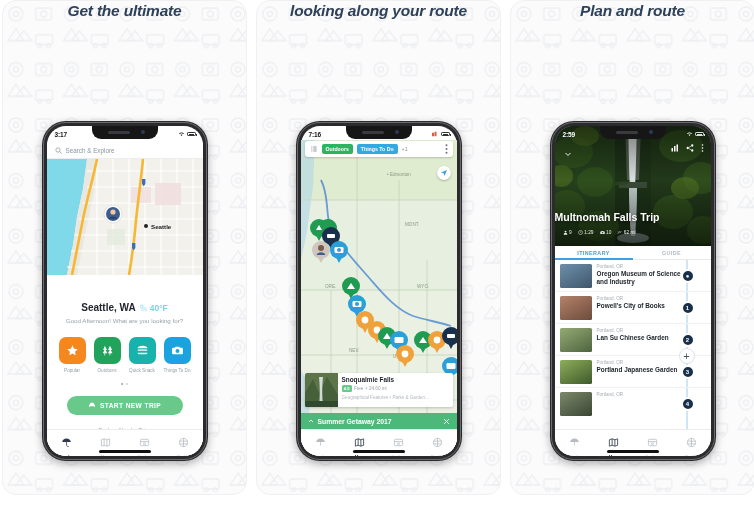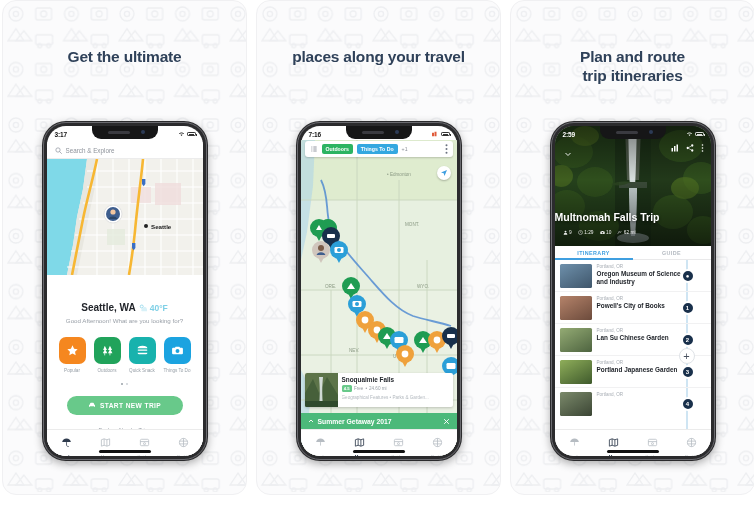--- a/index.html
+++ b/index.html
@@ -31,22 +31,22 @@
     opacity: .55;
     pointer-events: none;
   }
   .headline {
     position: relative;
     text-align: center;
     color: #2f4159;
     font-weight: bold;
     font-size: 15.5px;
     line-height: 19px;
-    padding-top: 46px;
     letter-spacing: -.2px;
+    font-style: italic;
   }
   
   .phone {
     position: absolute;
     left: 50%; transform: translateX(-50%);
     top: 120px;
     width: 166px; height: 340px;
     background: #2b2b2d;
     border-radius: 24px;
     padding: 5px;
@@ -394,21 +394,21 @@
       </div>
     </div>
   </div>
 
   <div class="panel">
     <svg class="pattern" viewBox="0 0 245 495">
       <rect width="245" height="495" fill="url(#p1)"></rect>
     </svg>
 
     <div class="headline">
-      <div>places along your travel</div>
+      <div>looking along your route</div>
     </div>
 
     <div class="phone">
       <div class="screen">
 
         <div class="map2">
           <svg viewBox="0 0 156 312" width="156" height="312">
             <rect width="156" height="312" fill="#e7f0e0"></rect>
             <path d="M0 0 H156 V60 H0 Z" fill="#dfeccf"></path>
             <path d="M0 150 H156 V312 H0 Z" fill="#eaf1e3"></path>
@@ -613,21 +613,20 @@
     </div>
   </div>
 
   <div class="panel">
     <svg class="pattern" viewBox="0 0 245 495">
       <rect width="245" height="495" fill="url(#p1)"></rect>
     </svg>
 
     <div class="headline">
       <div>Plan and route</div>
-      <div>trip itineraries</div>
     </div>
 
     <div class="phone">
       <div class="screen">
 
         <div class="hero">
           <svg viewBox="0 0 156 120" width="156" height="120">
             <rect width="156" height="120" fill="#1d3318"></rect>
             <path d="M0 0 H60 V120 H0z" fill="#25411c"></path>
             <path d="M96 0 H156 V120 H96z" fill="#22391a"></path>

